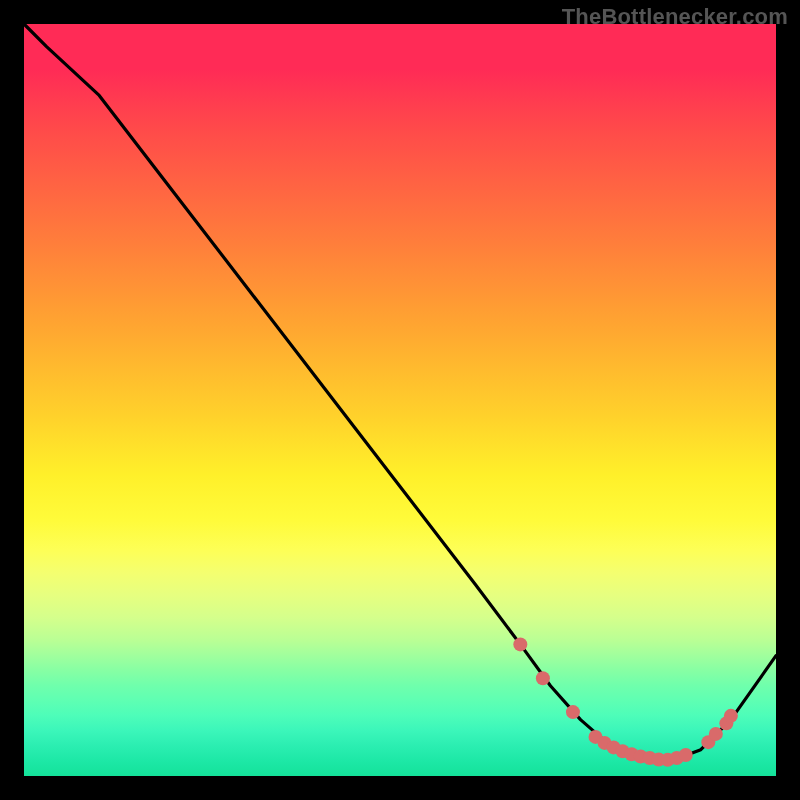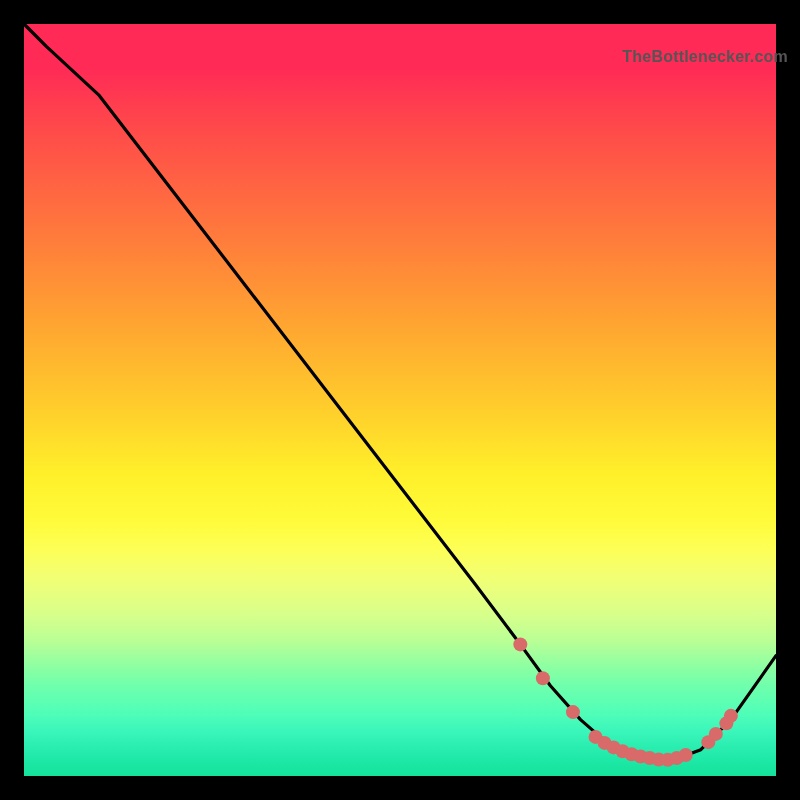--- a/index.html
+++ b/index.html
@@ -15,25 +15,24 @@
     position: relative;
     width: 800px;
     height: 800px;
     background: #000;
   }
   .watermark {
     position: absolute;
     top: 4px;
     right: 12px;
     color: #555;
-    font-size: 16px;
+    font-size: 22px;
     font-weight: 600;
     letter-spacing: 0.2px;
     z-index: 10;
-    margin-top: 44px;
   }
   .plot-area {
     position: absolute;
     
     left: 24px;
     top: 24px;
     width: 752px;
     height: 752px;
     
     background: linear-gradient(

